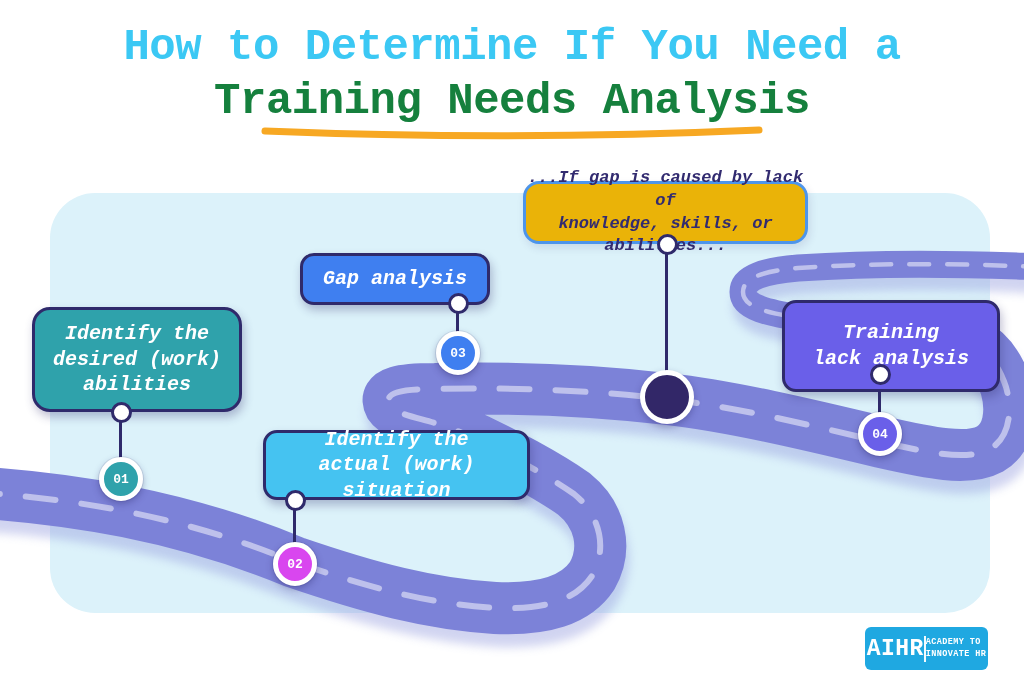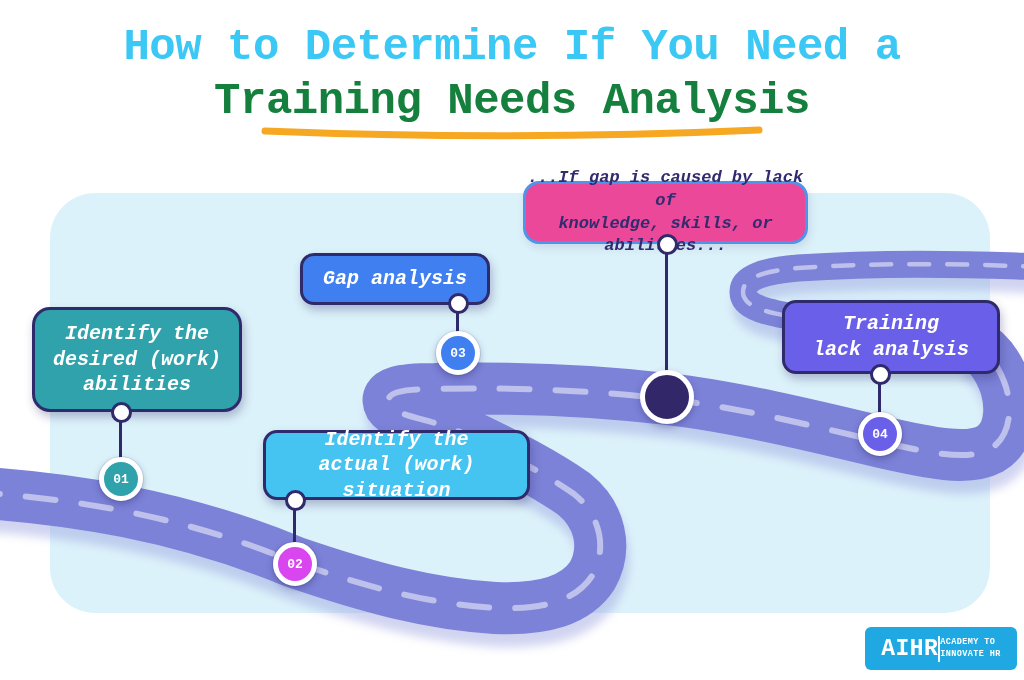--- a/index.html
+++ b/index.html
@@ -23,32 +23,32 @@
   .jdot{position:absolute;width:44px;height:44px;border-radius:50%;background:#322768;
         border:5px solid #fff;z-index:4;box-shadow:0 3px 7px rgba(40,35,100,.35);}
   
   .box{position:absolute;box-sizing:border-box;border:3px solid #2F2A6B;color:#fff;
        font-weight:bold;font-style:italic;font-size:20px;line-height:1.28;text-align:center;
        display:flex;flex-direction:column;align-items:center;justify-content:center;
        z-index:3;box-shadow:2px 5px 10px rgba(47,42,107,.30);}
   .box1{left:32px;top:307px;width:210px;height:105px;background:#2FA2AB;border-radius:18px;}
   .box2{left:263px;top:430px;width:267px;height:70px;background:#45C3F1;border-radius:14px;}
   .box3{left:300px;top:253px;width:190px;height:52px;background:#3F7FF0;border-radius:14px;}
-  .box4{left:782px;top:300px;width:218px;height:74px;background:#6A5FE9;border-radius:14px;}
-  .callout{left:523px;top:181px;width:285px;height:63px;background:#ec4899;color:#322B70;
+  .box4{left:782px;top:300px;width:218px;height:92px;background:#6A5FE9;border-radius:14px;}
+  .callout{left:523px;top:181px;width:285px;height:63px;background:#eab308;color:#322B70;
            border:3px solid #4D95EB;border-radius:16px;font-size:17px;line-height:1.35;
            box-shadow:2px 4px 8px rgba(47,42,107,.12);}
   
   .l1{left:119px;top:410px;height:70px;} .d1{left:111px;top:402px;} .b1{left:99px;top:457px;background:#2FA2AB;}
   .l2{left:293px;top:498px;height:68px;} .d2{left:285px;top:490px;} .b2{left:273px;top:542px;background:#d946ef;}
   .l3{left:456px;top:303px;height:52px;} .d3{left:448px;top:293px;} .b3{left:436px;top:331px;background:#3F7FF0;}
   .l4{left:878px;top:372px;height:64px;} .d4{left:870px;top:364px;} .b4{left:858px;top:412px;background:#6A5FE9;}
   .lc{left:665px;top:242px;height:157px;} .dc{left:657px;top:234px;} .jc{left:640px;top:370px;}
   
-  .logo{position:absolute;left:865px;top:627px;width:152px;height:43px;background:#1FA8E1;
+  .logo{position:absolute;left:865px;top:627px;width:123px;height:43px;background:#1FA8E1;
         border-radius:6px;display:flex;align-items:center;justify-content:center;z-index:5;}
   .logo-name{color:#fff;font-weight:bold;font-size:23px;letter-spacing:0.5px;}
   .logo-div{width:2px;height:26px;background:rgba(255,255,255,.95);}
   .logo-tag{color:#fff;font-weight:bold;font-size:8.5px;letter-spacing:.4px;line-height:1.3;}
 </style>
 </head>
 <body>
 
 <div class="stage">
 

